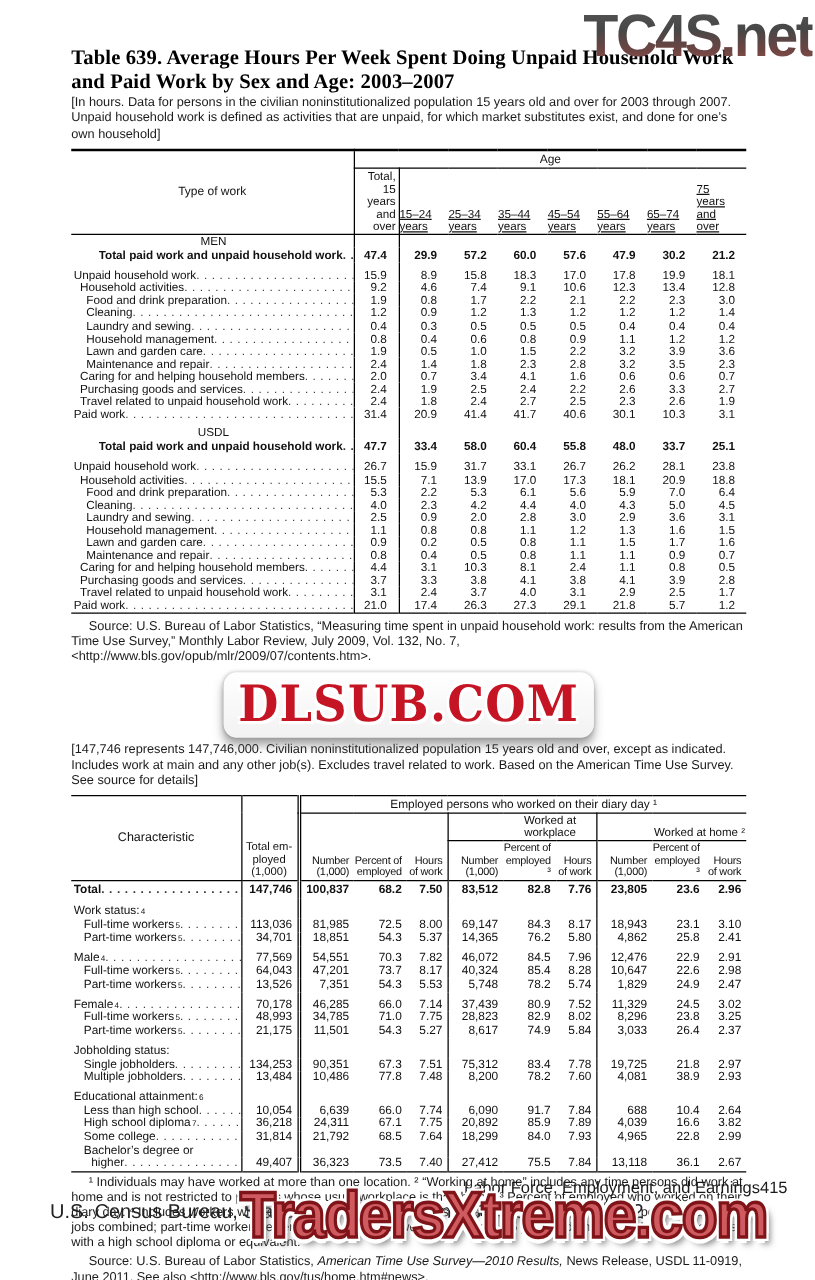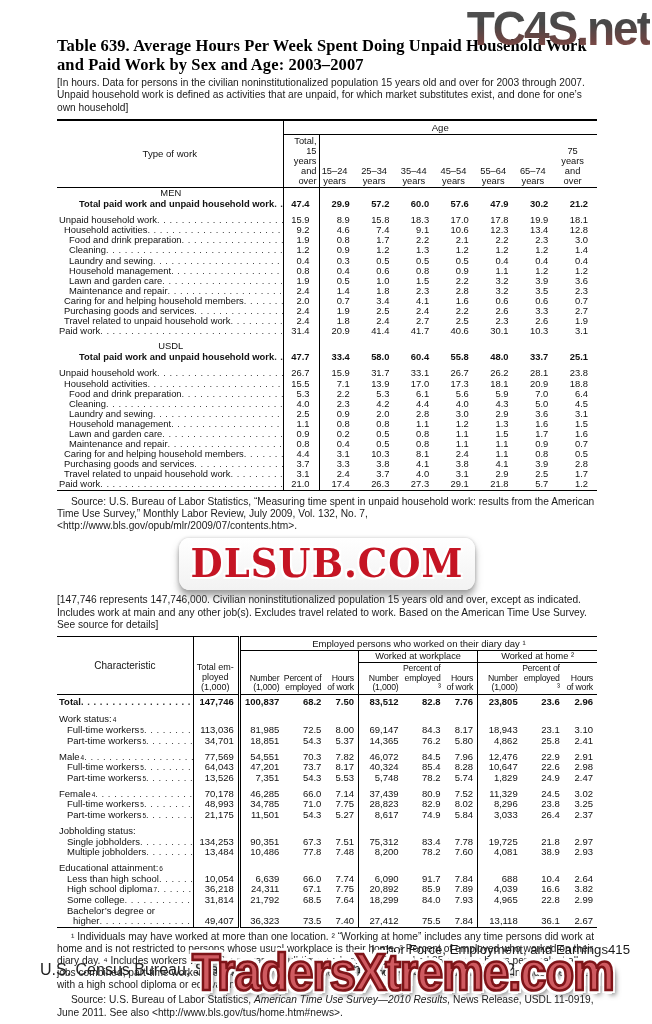--- a/index.html
+++ b/index.html
@@ -31,36 +31,36 @@
   .num { text-align:right; }
   .gap td { padding-top:5px; }
 
   
   .t639 { font-size:9.4px; border-top:2px solid #000; border-bottom:1.2px solid #000; }
   .t639 td { line-height:10.1px; vertical-align:bottom; }
   .t639 .num { padding-right:9px; }
   .t639 .stub-h { vertical-align:middle; text-align:center; border-right:1px solid #000; border-bottom:1.2px solid #000; font-size:9.6px; }
   .t639 .age-span { border-bottom:1px solid #000; text-align:center; vertical-align:top; padding:1px 0; font-size:9.6px; }
   .t639 .total-h { border-right:1.5px solid #000; border-bottom:1.2px solid #000; vertical-align:bottom; text-align:right; padding:1px 2px 1px 0; line-height:10px; font-size:9.3px; }
-  .t639 .colh { vertical-align:bottom; text-align:center; padding:1px 9px 1px 0; border-bottom:1.2px solid #000; line-height:10px; font-size:9.3px; }
+  .t639 .colh { vertical-align:bottom; text-align:left; padding:1px 9px 1px 0; border-bottom:1.2px solid #000; line-height:10px; font-size:9.3px;text-decoration:underline; }
   .t639 td.c0 { border-left:1px solid #000; border-right:1.5px solid #000;margin-left:44px; }
   .t639 .r-total td { font-weight:bold; padding-top:1px; padding-bottom:1px; }
   .t639 .r-group .lw { justify-content:center; }
   .t639 .r-total .stub { padding-left:22px; }
   .t639 .ind0 { padding-left:2px; } .t639 .ind1 { padding-left:7px; } .t639 .ind2 { padding-left:12px; }
 
   
   .t640 { font-size:9.5px; border-top:1.6px solid #000; border-bottom:1.6px solid #000; }
   .t640 td { line-height:10.7px; vertical-align:bottom; }
   .t640 .num { padding-right:4px; }
   .t640 .stub-h640 { vertical-align:middle; text-align:center; border-right:1px solid #000; border-bottom:1.2px solid #000; font-size:10px; }
   .t640 .totemp { border-right:3px double #000; border-bottom:1.2px solid #000; vertical-align:bottom; text-align:center; padding:1px 2px 1px 1px; line-height:9.8px; font-size:9px; }
   .t640 .span9 { border-bottom:1px solid #000; text-align:center; vertical-align:top; padding:1px 0; font-size:9.5px; }
   .t640 .gempty { border-bottom:none; }
-  .t640 .ghead { border-bottom:1px solid #000; border-left:1px solid #000; text-align:center; vertical-align:bottom; padding-bottom:1px; font-size:9.2px; }
+  .t640 .ghead { border-bottom:1px solid #000; border-left:1px solid #000; text-align:center; vertical-align:bottom; padding-bottom:1px; font-size:9.2px;padding-left:44px; }
   .t640 .colh640 { vertical-align:bottom; text-align:right; padding:1px 4px 1px 0; border-bottom:1.2px solid #000; line-height:9.6px; font-size:8.7px; letter-spacing:-.2px; }
   .t640 .bl { border-left:1px solid #000; }
   .t640 td.c0 { border-left:1px solid #000; border-right:3px double #000; }
   .t640 td.c3, .t640 td.c6 { border-right:1px solid #000; }
   .t640 .r-total td { font-weight:bold; padding-top:2px; padding-bottom:2px; }
   .t640 .ind0 { padding-left:2px; } .t640 .ind1 { padding-left:10px; } .t640 .ind2 { padding-left:16px; }
 
   
   .src { font-size:10.2px; line-height:1.2; margin:5px 0 0 0; text-indent:14px; color:#1a1a1a; }
   .foot { font-size:10.2px; line-height:1.18; margin:3px 0 0 0; text-indent:14px; color:#1a1a1a; }

